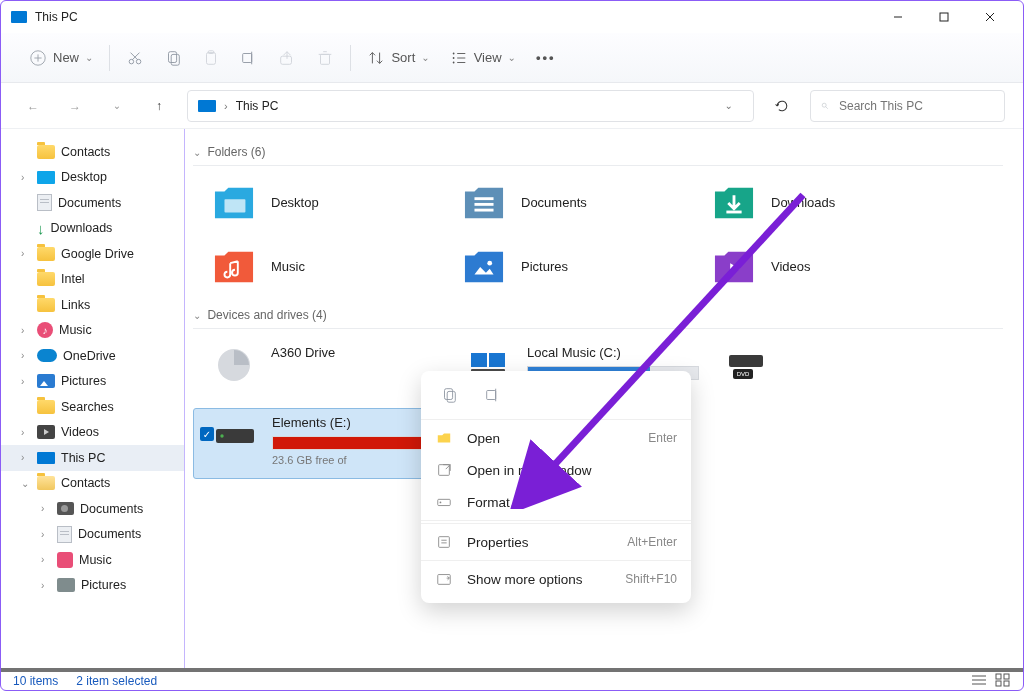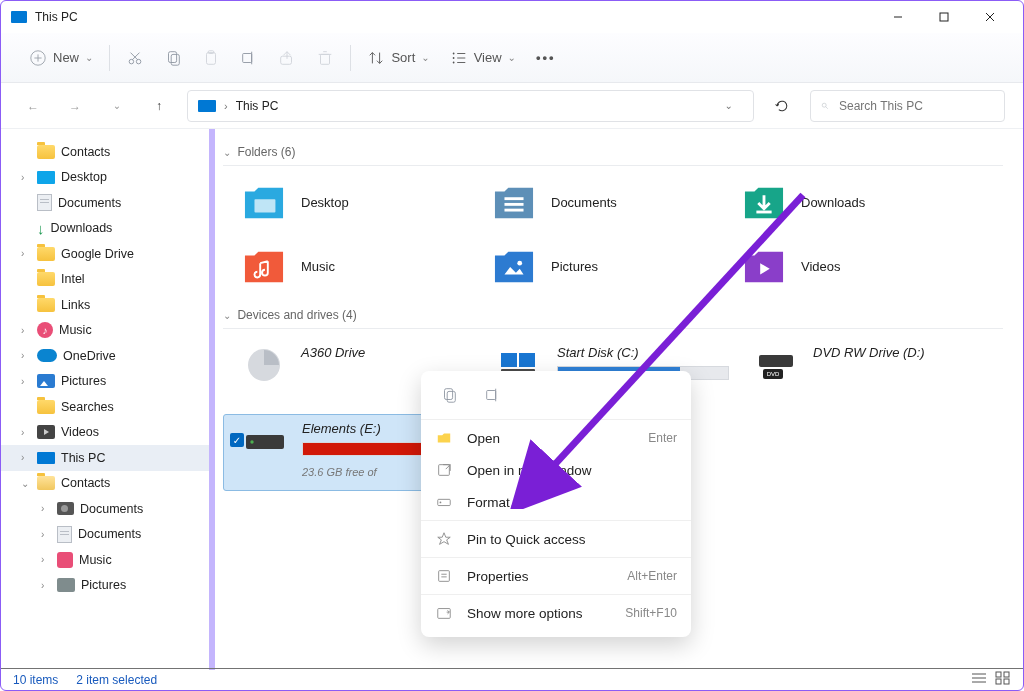--- a/index.html
+++ b/index.html
@@ -17,51 +17,51 @@
 .addrbar .navicon { width: 28px; display: flex; justify-content: center; color: #999; }
 .addrbar .navicon.active { color: #333; }
 .address-box { flex: 1; height: 32px; border: 1px solid #e0e2e6; border-radius: 4px; display: flex; align-items: center; padding: 0 10px; gap: 8px; }
 .address-box .pc-icon { width: 18px; height: 12px; background: #0078d4; border-radius: 1px; }
 .address-box .crumb-arrow { color: #777; font-size: 11px; }
 .address-box .dd { color: #777; font-size: 10px; margin-left: auto; margin-right: 10px; }
 .addrbar .refresh { color: #444; }
 .search-box { width: 195px; height: 32px; border: 1px solid #e0e2e6; border-radius: 4px; display: flex; align-items: center; padding: 0 10px; gap: 10px; color: #888; }
 .search-box input { border:none; outline:none; flex:1; font-size:12px; color:#1d4ed8; background:transparent; }
 .body-area { display: flex; height: calc(691px - 32px - 50px - 46px - 22px); }
-.sidebar { width: 214px; border-right: 6px solid #c4b5fd; overflow: hidden; padding-top: 10px; }
+.sidebar { width: 184px; border-right: 1px solid #c4b5fd; overflow: hidden; padding-top: 10px; }
 .sidebar .node { display: flex; align-items: center; height: 25.5px; padding-left: 20px; gap: 6px; font-size: 12.5px; color: #222; }
 .sidebar .node .chev { width: 10px; color: #888; font-size: 10px; }
 .sidebar .node.indent2 { padding-left: 40px; }
 .sidebar .node.active { background: #e9eef5; }
 .folder-ic { width: 18px; height: 14px; background: linear-gradient(#ffd96a,#f6c23e); border-radius: 2px; position: relative; }
 .folder-ic::before { content:""; position:absolute; top:-3px; left:0; width:8px; height:3px; background:#f6c23e; border-radius:1px 1px 0 0; }
 .content { flex:1; padding: 12px 20px 0 8px; overflow:hidden; position:relative; }
 .group-hdr { display:flex; align-items:center; gap:6px; color:#666; font-size:12px; margin: 4px 0 10px 0; border-bottom:1px solid #eaecef; padding-bottom:6px; }
 .group-hdr .gchev { font-size:10px; color:#888; }
 .tiles { display:flex; flex-wrap:wrap; gap: 0; }
 .tile { width: 250px; display:flex; align-items:center; gap:14px; padding: 6px 6px 18px 18px; }
 .tile .big-ic { width: 46px; height: 40px; border-radius:4px; display:flex; align-items:center; justify-content:center; }
 .tile .ti-text { font-size:13px; }
 .drive-tile { width: 256px; display:flex; gap:14px; padding:6px 6px 12px 18px; align-items:flex-start; position:relative; }
 .drive-tile .d-ic { width: 46px; height: 40px; display:flex; align-items:center; justify-content:center; }
-.drive-tile .d-body { flex:1;font-style:italic; }
+.drive-tile .d-body { flex:1; }
 .drive-tile .d-name { font-size:13px; margin-bottom:6px; }
 .drive-tile .d-bar { height:14px; background:#e7e9ed; border:1px solid #d6d9de; position:relative; }
 .drive-tile .d-bar .fill { position:absolute; top:0; left:0; height:100%; }
-.drive-tile .d-free { font-size:11px; color:#777; margin-top:10px; }
+.drive-tile .d-free { font-size:11px; color:#777; margin-top:4px; }
 .drive-tile.selected { background:#cfe5f8; border:1px solid #8bbbe3; border-radius:3px; }
 .drive-tile .check { position:absolute; left:6px; top:18px; width:14px; height:14px; background:#0067c0; border-radius:2px; display:flex; align-items:center; justify-content:center; color:#fff; font-size:10px; }
 .ctx-menu { position:absolute; left:420px; top:370px; width:270px; background:#fff; border-radius:8px; box-shadow: 0 8px 24px rgba(0,0,0,0.18); padding: 8px 0; z-index: 50; }
 .ctx-top { display:flex; gap: 16px; padding: 2px 14px 8px 14px; }
 .ctx-top .tb { width:28px; height:28px; display:flex; align-items:center; justify-content:center; border-radius:4px; }
 .ctx-sep { height:1px; background:#efefef; margin:2px 0; }
 .ctx-item { display:flex; align-items:center; height:32px; padding:0 14px; gap:14px; font-size:13.5px; color:#222; }
 .ctx-item .ci-ic { width:18px; display:flex; justify-content:center; color:#555; }
 .ctx-item .ci-sc { margin-left:auto; color:#888; font-size:12px; }
-.statusbar { position:absolute; bottom:0; left:0; right:0; height:22px; border-top:1px solid #737373; display:flex; align-items:center; padding:0 12px; font-size:12px; color:#185abd; gap:18px; }
+.statusbar { position:absolute; bottom:0; left:0; right:0; height:22px; border-top:4px solid #737373; display:flex; align-items:center; padding:0 12px; font-size:12px; color:#185abd; gap:18px; }
 .statusbar .right-icons { margin-left:auto; display:flex; gap:8px; color:#555; }
 .arrow-annot { position:absolute; pointer-events:none; z-index:60; }
 </style>
 </head>
 <body>
 
 <div class="titlebar">
   <div class="title-icon"></div>
   <div class="window-title">This PC</div>
   <div class="win-btn">
@@ -410,37 +410,34 @@
         <div class="drive-tile">
           <div class="d-ic">
             <svg width="46" height="40" viewBox="0 0 46 40">
               <rect x="4" y="8" width="16" height="14" fill="#1976d2"></rect>
               <rect x="22" y="8" width="16" height="14" fill="#1976d2"></rect>
               <rect x="4" y="24" width="34" height="9" rx="1" fill="#4a4a4a"></rect>
               <circle cx="9" cy="28.5" r="1.5" fill="#4caf50"></circle>
             </svg>
           </div>
           <div class="d-body">
-            <div class="d-name">Start Disk (C:)</div>
+            <div class="d-name">Local Music (C:)</div>
             <div class="d-bar">
               <div class="fill" style="width:72%;background:#2f80d6"></div>
             </div>
             <div class="d-free">65.3 GB free of 237 GB</div>
           </div>
         </div>
         <div class="drive-tile">
           <div class="d-ic">
             <svg width="46" height="40" viewBox="0 0 46 40">
               <rect x="6" y="10" width="34" height="12" rx="2" fill="#3a3a3a"></rect>
               <rect x="10" y="24" width="20" height="10" rx="2" fill="#222"></rect>
               <text x="20" y="31" fill="#fff" font-size="6" text-anchor="middle">DVD</text>
             </svg>
-          </div>
-          <div class="d-body">
-            <div class="d-name">DVD RW Drive (D:)</div>
           </div>
         </div>
         <div class="drive-tile selected">
           <div class="check">✓</div>
           <div class="d-ic">
             <svg width="46" height="40" viewBox="0 0 46 40">
               <rect x="4" y="14" width="38" height="14" rx="2" fill="#3a3a3a"></rect>
               <circle cx="10" cy="21" r="1.7" fill="#4caf50"></circle>
             </svg>
           </div>
@@ -495,28 +492,20 @@
       <div class="ctx-item">
         <span class="ci-ic">
           <svg width="16" height="18" viewBox="0 0 18 18">
             <rect x="2" y="6" width="14" height="7" rx="1" fill="none" stroke="#888"></rect>
             <circle cx="5" cy="9.5" r="1" fill="#888"></circle>
           </svg>
         </span>
         <span>Format…</span>
       </div>
       <div class="ctx-sep"></div>
-      <div class="ctx-item">
-        <span class="ci-ic">
-          <svg width="16" height="18" viewBox="0 0 18 18">
-            <path d="M9 2 L11 7 L16 7 L12 10 L14 15 L9 12 L4 15 L6 10 L2 7 L7 7 Z" fill="none" stroke="#888"></path>
-          </svg>
-        </span>
-        <span>Pin to Quick access</span>
-      </div>
       <div class="ctx-sep"></div>
       <div class="ctx-item">
         <span class="ci-ic">
           <svg width="16" height="18" viewBox="0 0 18 18">
             <rect x="3" y="3" width="12" height="12" rx="1" fill="none" stroke="#888"></rect>
             <line x1="6" y1="7" x2="12" y2="7" stroke="#888"></line>
             <line x1="6" y1="10" x2="12" y2="10" stroke="#888"></line>
           </svg>
         </span>
         <span>Properties</span>

